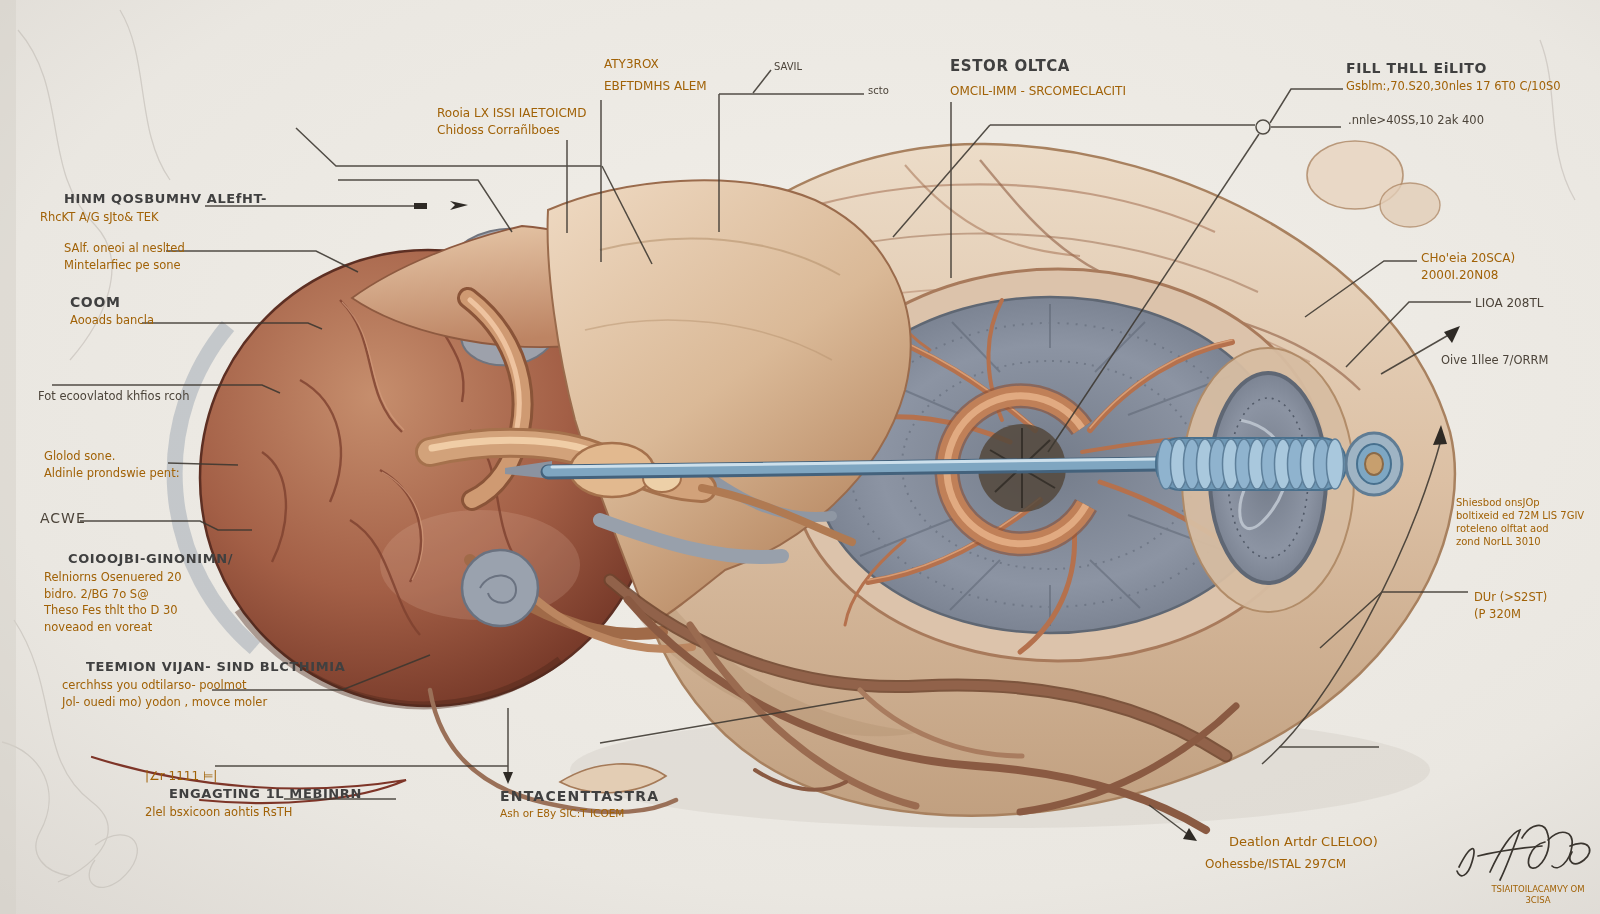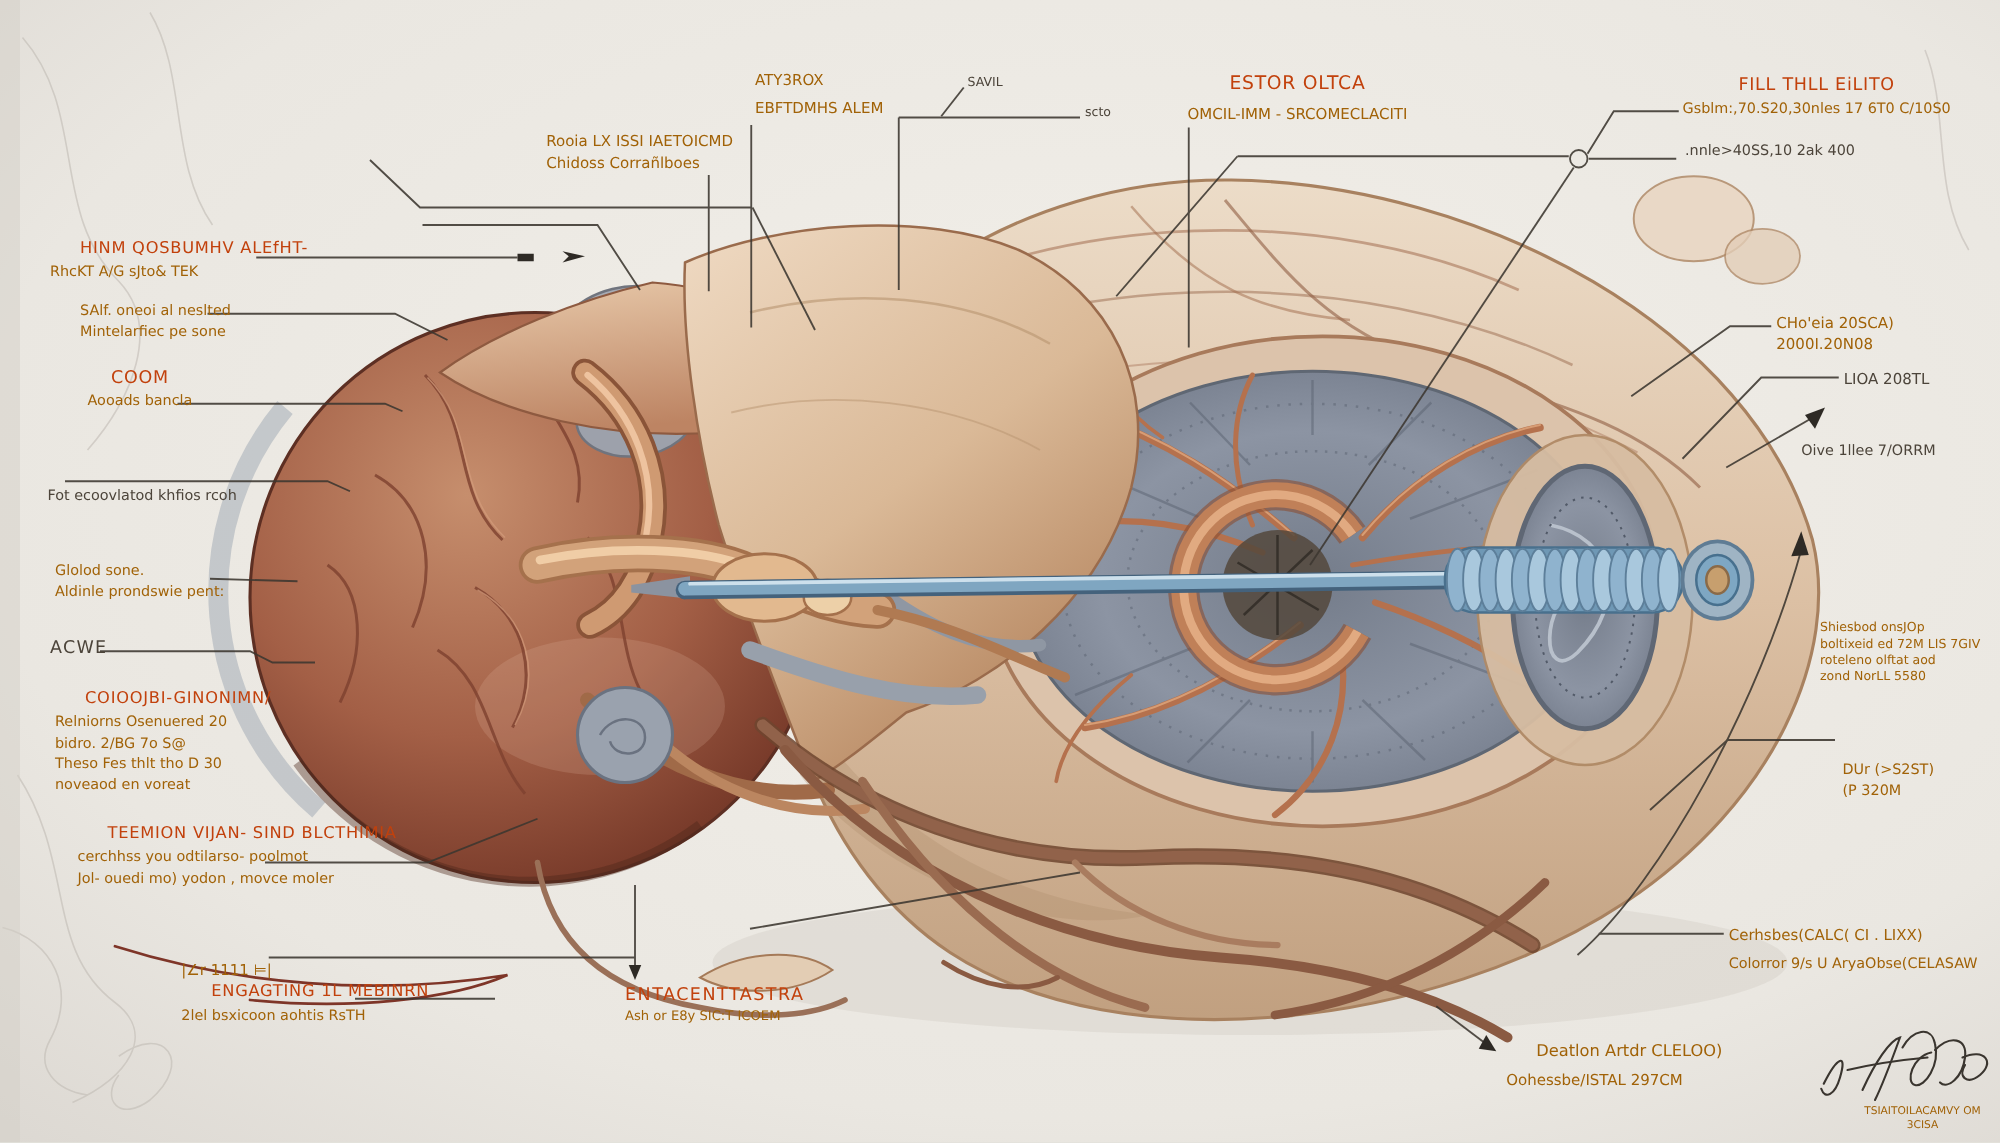--- a/index.html
+++ b/index.html
@@ -1,20 +1,20 @@
 <!DOCTYPE html>
 <html><head>
 <meta charset="utf-8">
 <style>
   html,body{margin:0;padding:0;background:#dedbd5;}
   #stage{position:relative;width:1600px;height:914px;overflow:hidden;
          font-family:"DejaVu Sans",sans-serif;background:#ece9e3;}
   #art{position:absolute;left:0;top:0;}
   .lbl{position:absolute;color:#4c443a;white-space:nowrap;line-height:1.45;}
-  .ttl{font-weight:normal;letter-spacing:.6px;color:#c2410c;display:block;text-align:center;}
+  .ttl{font-weight:bold;letter-spacing:.6px;color:#404040;display:block;}
   .sub{color:#a16207;display:block;}
   .s15{font-size:15px;} .s14{font-size:14px;} .s13{font-size:13px;margin-left:24px;}
   .s12{font-size:12px;} .s11{font-size:11.5px;} .s10{font-size:10.5px;}
   .s9{font-size:10px;} .s8{font-size:8.5px;}
   .ctr{text-align:center;}
   .gap6{margin-top:5px;}
 </style>
 </head>
 <body>
 
@@ -351,29 +351,25 @@
 <div class="lbl" style="left:1421px;top:250px">
   <span class="sub s12">CHo'eia 20SCA)</span>
   <span class="sub s12">2000I.20N08</span>
 </div>
 <div class="lbl s12" style="left:1475px;top:295px">LIOA 208TL</div>
 <div class="lbl s11" style="left:1441px;top:352px">Oive 1llee 7/ORRM</div>
 <div class="lbl" style="left:1456px;top:496px;line-height:1.3">
   <span class="sub s9">Shiesbod onsJOp</span>
   <span class="sub s9">boltixeid ed 72M LIS 7GIV</span>
   <span class="sub s9">roteleno olftat aod</span>
-  <span class="sub s9">zond NorLL 5580</span>
-</div>
-<div class="lbl" style="left:1474px;top:607px">
+  <span class="sub s9">zond NorLL 3010</span>
+</div>
+<div class="lbl" style="left:1474px;top:589px">
   <span class="sub s11">DUr (&gt;S2ST)</span>
   <span class="sub s11">(P 320M</span>
-</div>
-<div class="lbl" style="left:1383px;top:738px;line-height:1.8">
-  <span class="sub s12">Cerhsbes(CALC( CI . LIXX)</span>
-  <span class="sub s11">Colorror 9/s U AryaObse(CELASAW</span>
 </div>
 <div class="lbl" style="left:1205px;top:831px;line-height:1.75">
   <span class="sub s13">Deatlon Artdr CLELOO)</span>
   <span class="sub s12">Oohessbe/ISTAL 297CM</span>
 </div>
 <div class="lbl ctr" style="left:1458px;top:884px;width:160px;line-height:1.3">
   <span class="sub s8">TSIAITOILACAMVY OM</span>
   <span class="sub s8">3CISA</span>
 </div>
 

